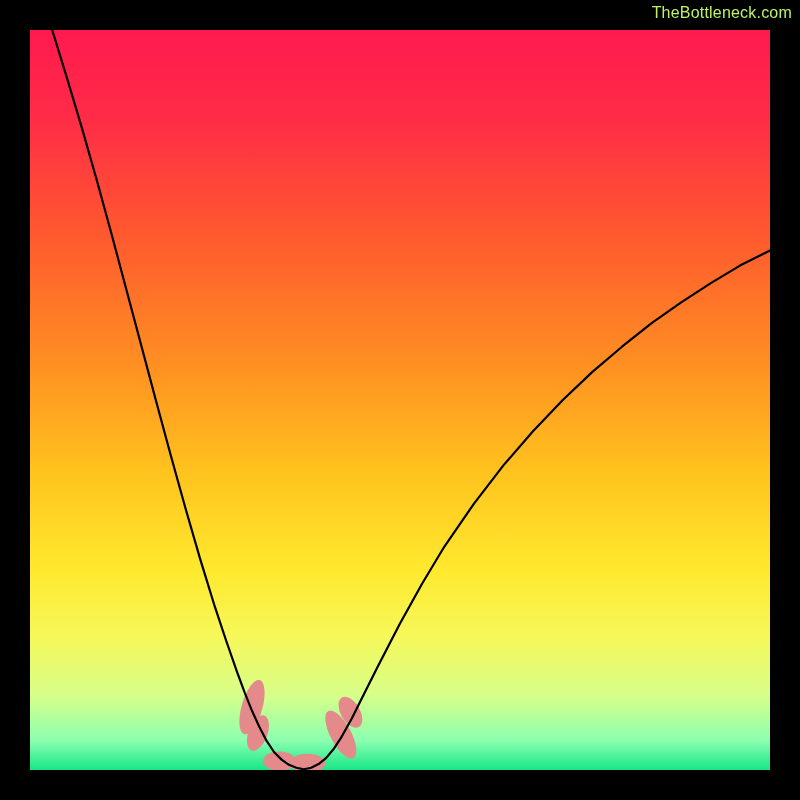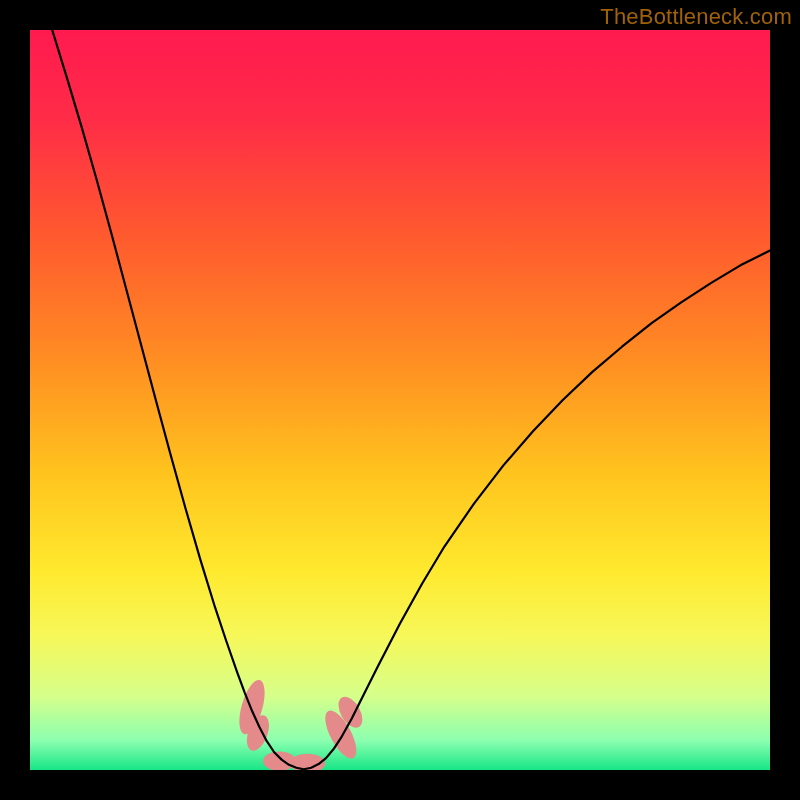--- a/index.html
+++ b/index.html
@@ -16,23 +16,23 @@
     top: 30px;
     width: 740px;
     height: 740px;
     overflow: hidden;
   }
   .attribution {
     position: absolute;
     top: 4px;
     right: 8px;
     font-family: Arial, Helvetica, sans-serif;
-    font-size: 22px;
+    font-size: 16px;
     font-weight: 500;
-    color: #a16207;
+    color: #bef264;
     letter-spacing: 0.2px;
   }
   svg { display: block; }
 </style>
 </head>
 <body>
 <div class="frame">
   <div class="attribution">TheBottleneck.com</div>
   <div class="plot-area">
     <svg id="chart-svg" width="740" height="740" viewBox="0 0 740 740">

